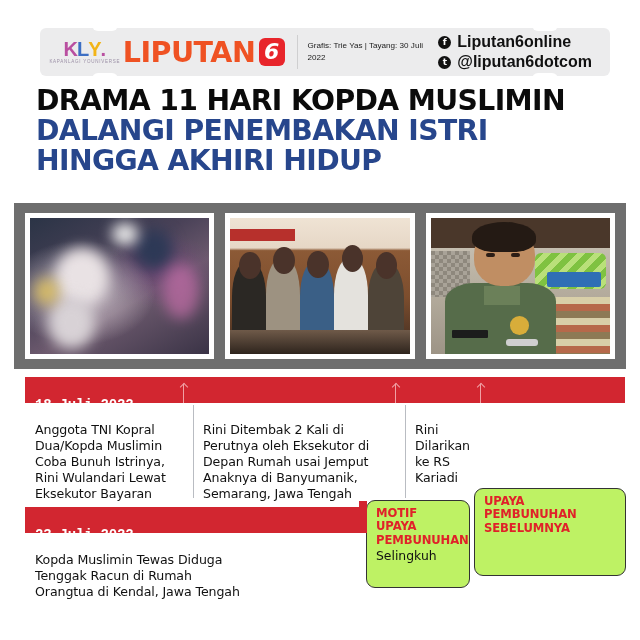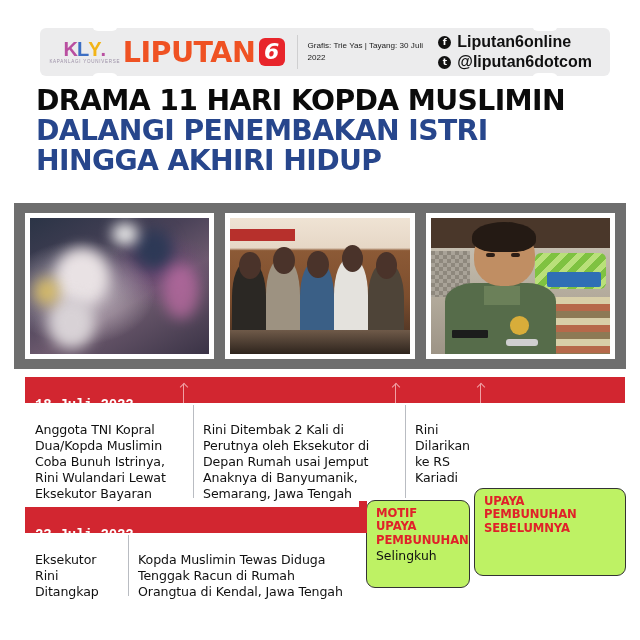--- a/index.html
+++ b/index.html
@@ -326,23 +326,20 @@
       </div>
     </div>
   </div>
 
   <div class="tl" id="row2">
     <div class="tl-bar">
       <span class="tl-date">23 Juli 2022</span>
       <span class="tl-date second">28 Juli 2022</span>
     </div>
     <div class="tl-cols">
-      <div class="tl-col">
-        <div class="tl-text">Eksekutor Rini Ditangkap</div>
-      </div>
       <div class="tl-col" style="width:237px">
         <div class="tl-text">Kopda Muslimin Tewas Diduga Tenggak Racun di Rumah Orangtua di Kendal, Jawa Tengah</div>
       </div>
     </div>
   </div>
 
   <div class="motif" id="motif1">
     <span class="motif-redtab"></span>
     <div class="motif-title">MOTIF UPAYA PEMBUNUHAN</div>
     <div class="motif-body">Selingkuh</div>

